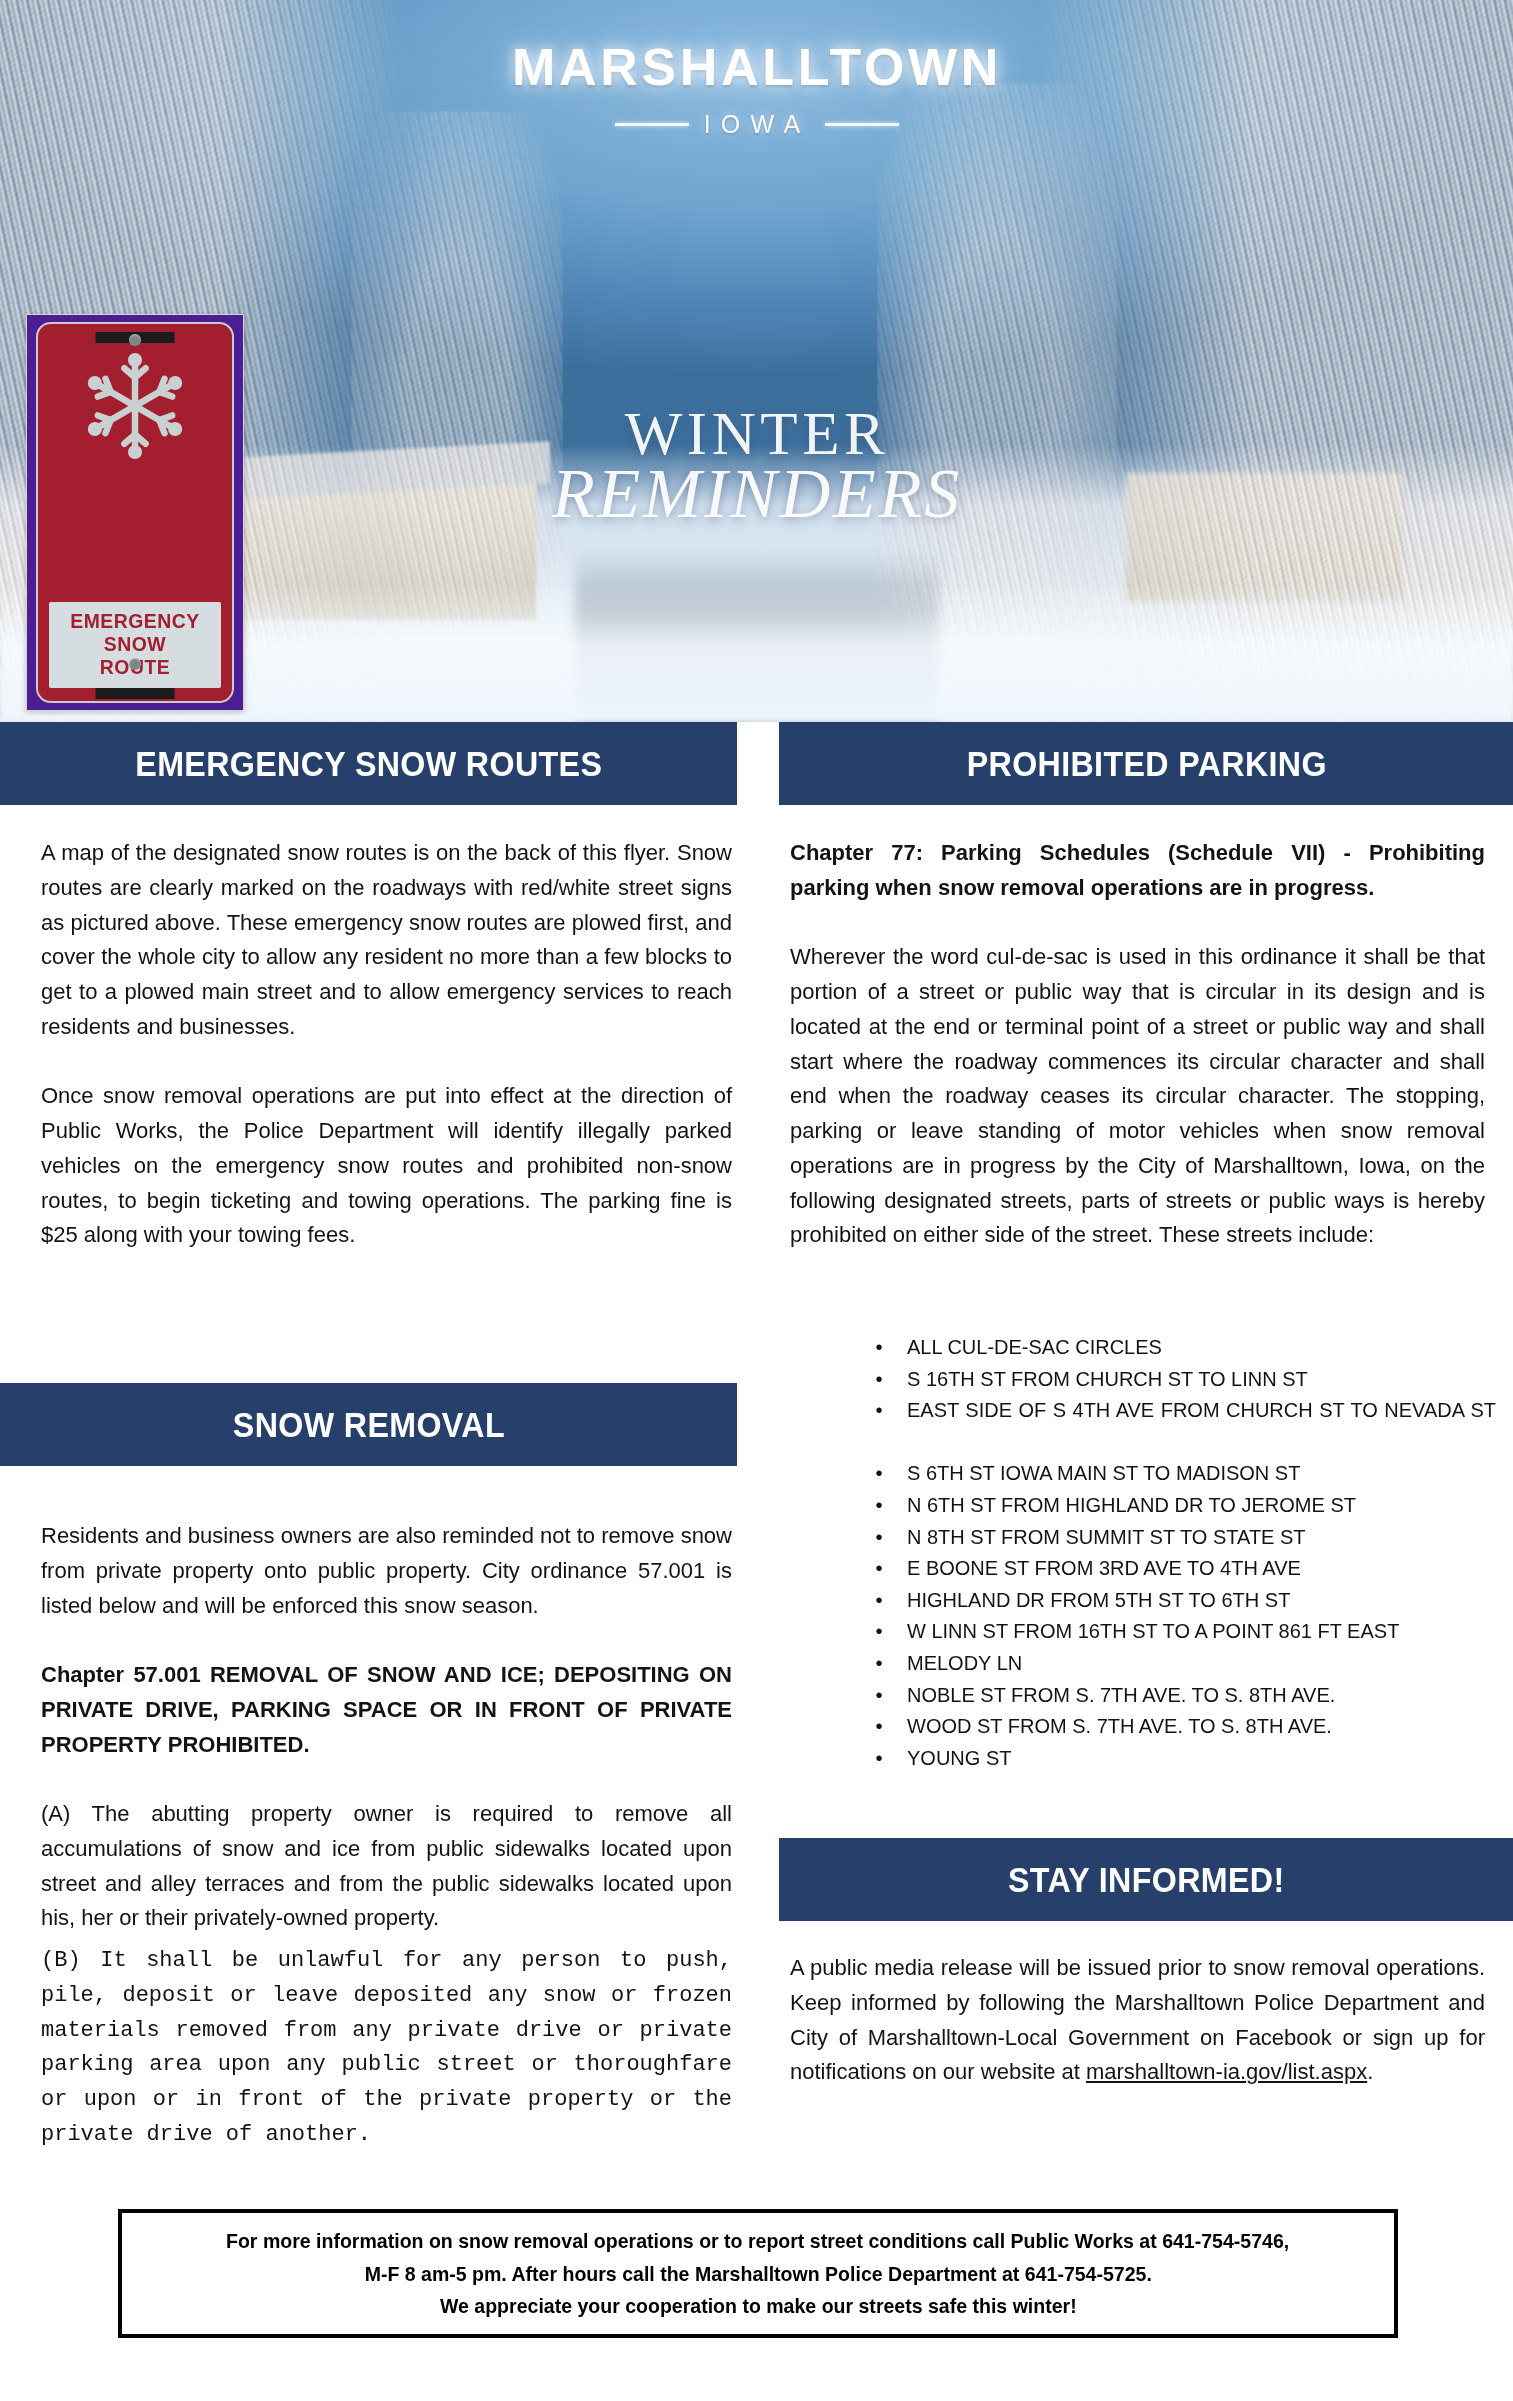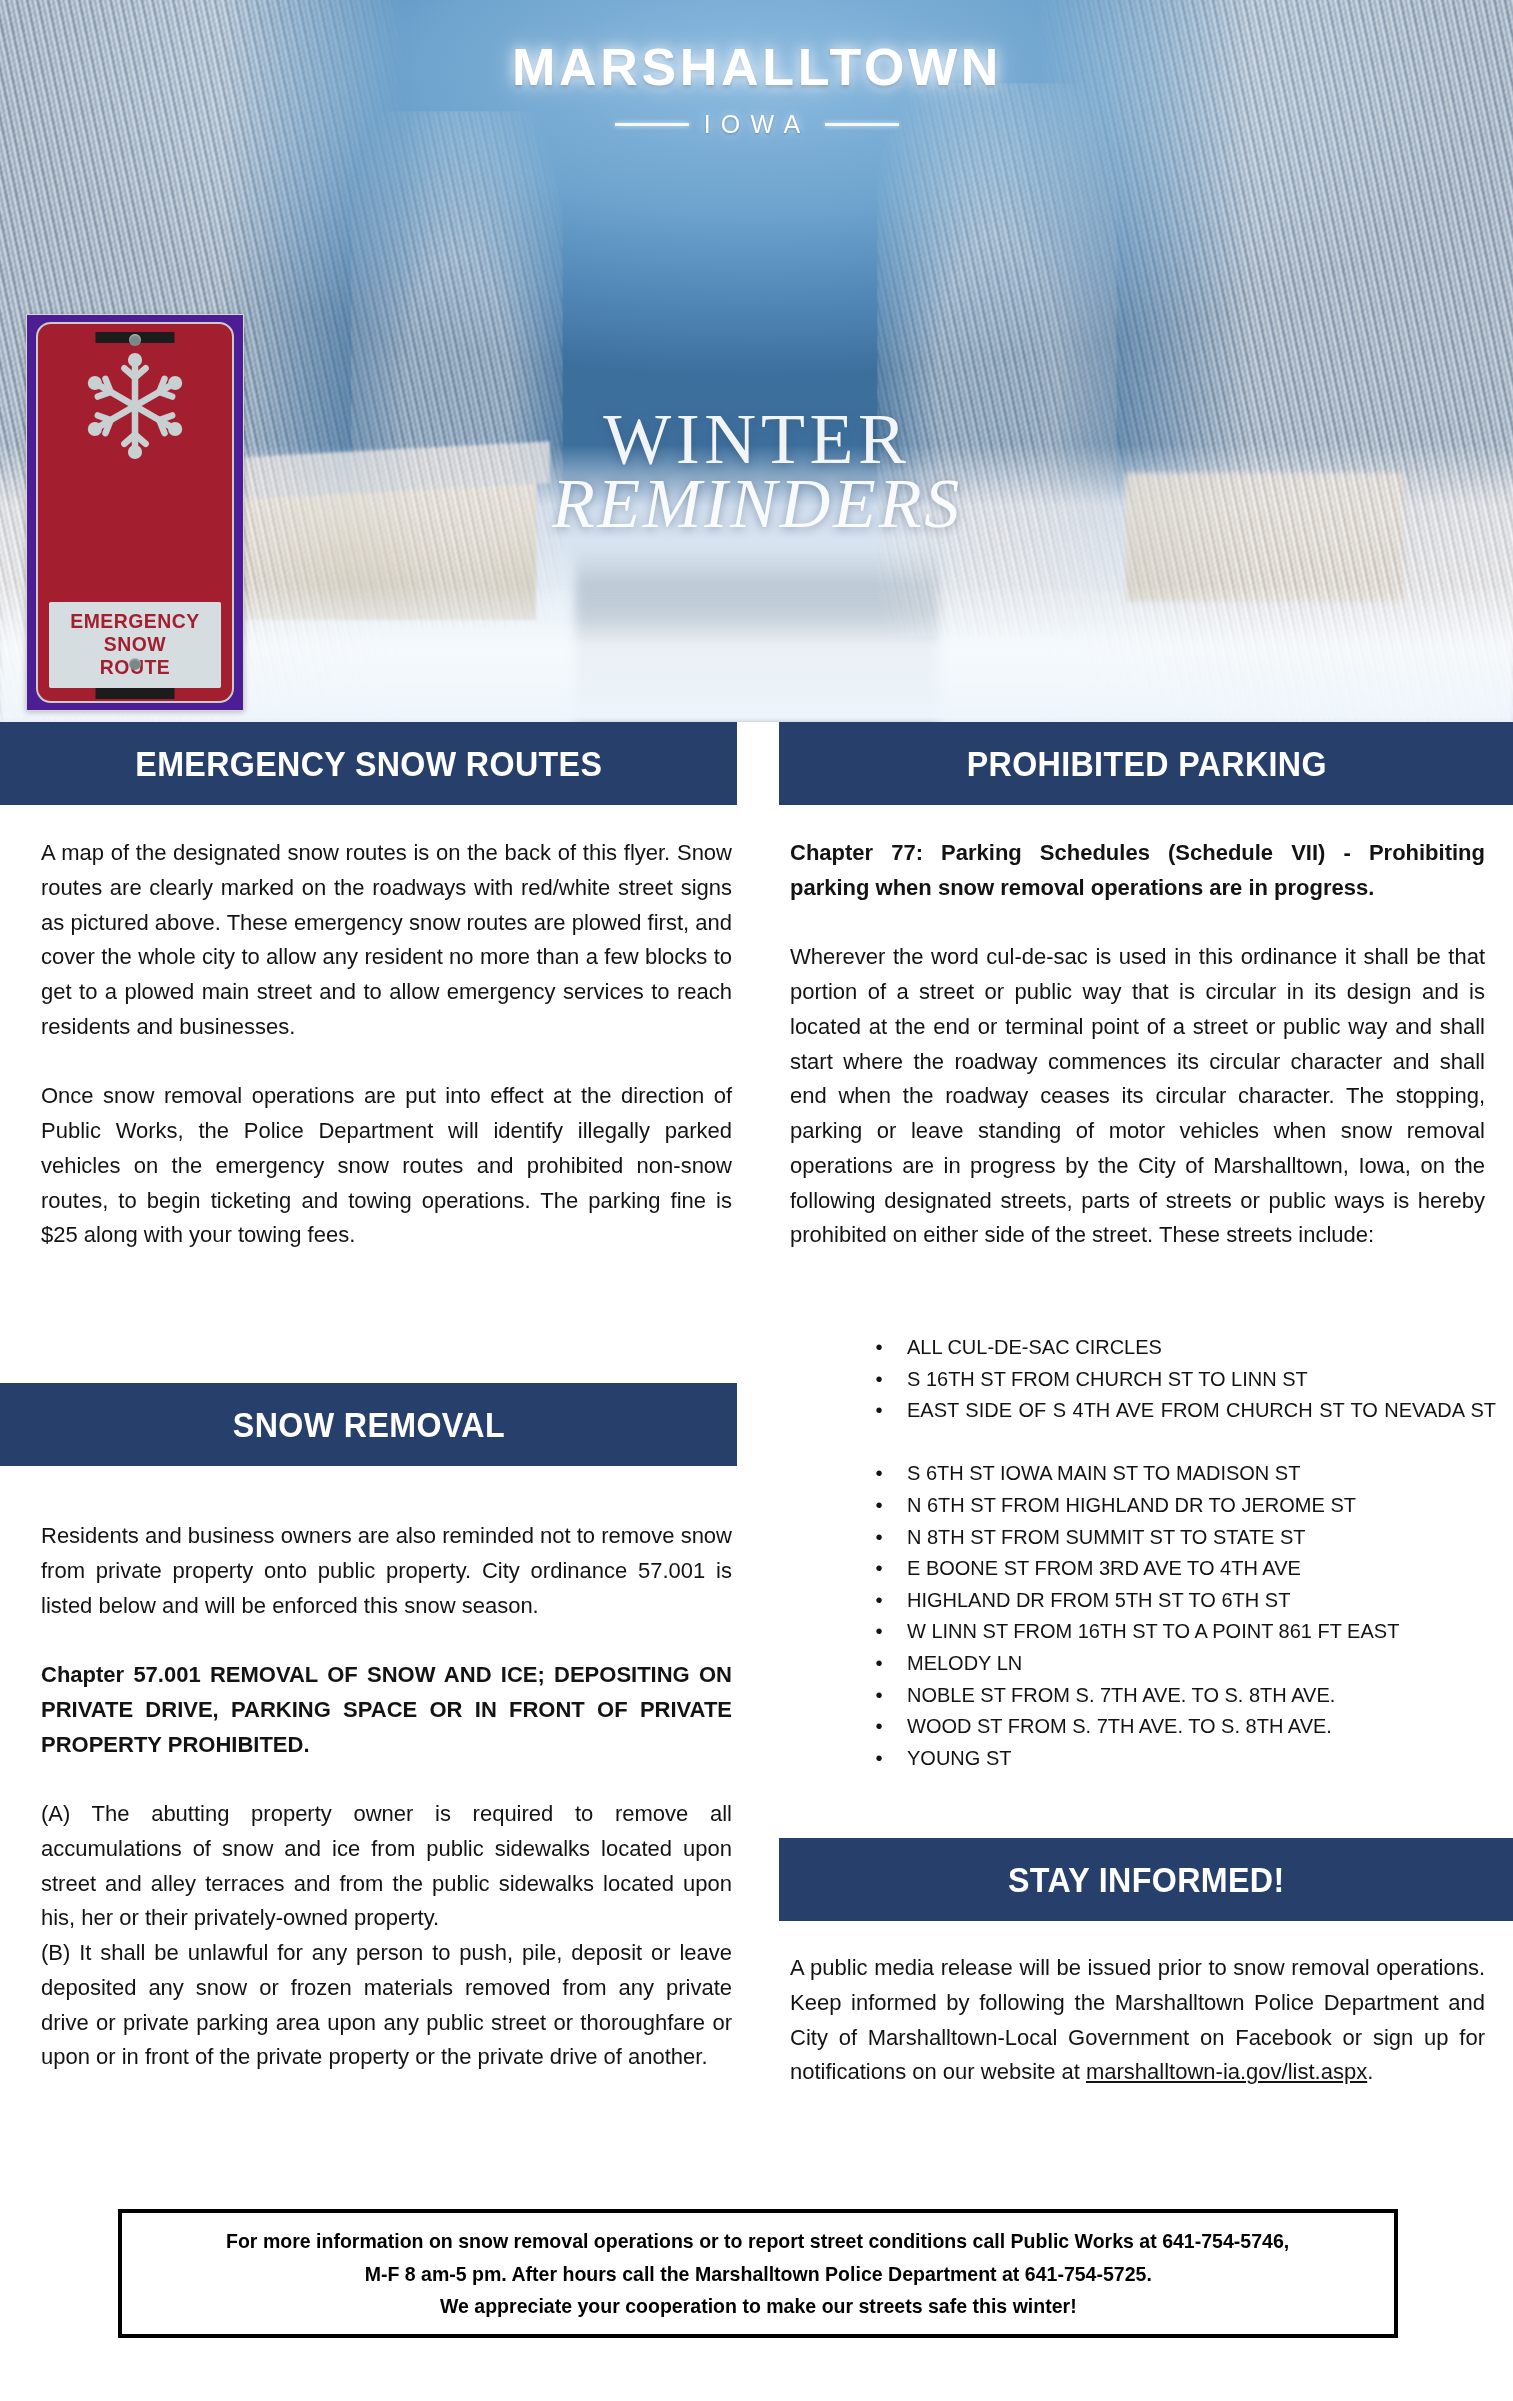--- a/index.html
+++ b/index.html
@@ -109,21 +109,21 @@
 
   
   .hero-title {
     position: absolute; left: 0; top: 406px; width: 100%;
     text-align: center; z-index: 4;
     font-family: "Liberation Serif", serif;
     line-height: .92;
     color: rgba(255,255,255,.93);
     text-shadow: 0 1.8px 9.2px rgba(60,80,110,.45);
   }
-  .hero-title .l1 { display:block; font-size: 72px; letter-spacing: 4.6px; }
+  .hero-title .l1 { display:block; font-size: 61px; letter-spacing: 4.6px; }
   .hero-title .l2 { display:block; font-size: 70px; letter-spacing: 2.8px; font-style: italic; }
 
   
   .sign-photo {
     position: absolute; left: 26px; top: 314px;
     width: 218px; height: 397px;
     background: #4c1d95;
     border: 0.9px solid #d7d7d2;
     box-shadow: 0 1.8px 5.5px rgba(0,0,0,.25);
     z-index: 6; overflow: hidden;
@@ -185,21 +185,21 @@
   .col {
     position: absolute;
     font-family: "Liberation Sans", sans-serif;
     font-size: 22px;
     line-height: 1.58;
     color: #131313;
     text-align: justify;
   }
   .col p { margin: 0; }
   .col p + p { margin-top: 1.58em; }
-  .col .tight + .tight { margin-top: 0; }
+  .col .tight + .tight { margin-top: 8px; font-family: Liberation Mono, monospace; }
   .col b, .col strong { font-weight: 700; }
 
   #left-col-a { left: 41px; top: 836px; width: 691px; }
   #left-col-b { left: 41px; top: 1519px; width: 691px; }
   #right-col-a{ left: 790px;top: 836px; width: 695px; }
   #right-col-b{ left: 790px;top: 1951px;width: 695px; }
 
   
   .street-list {
     position: absolute; left: 868px; top: 1332px; width: 628px;

